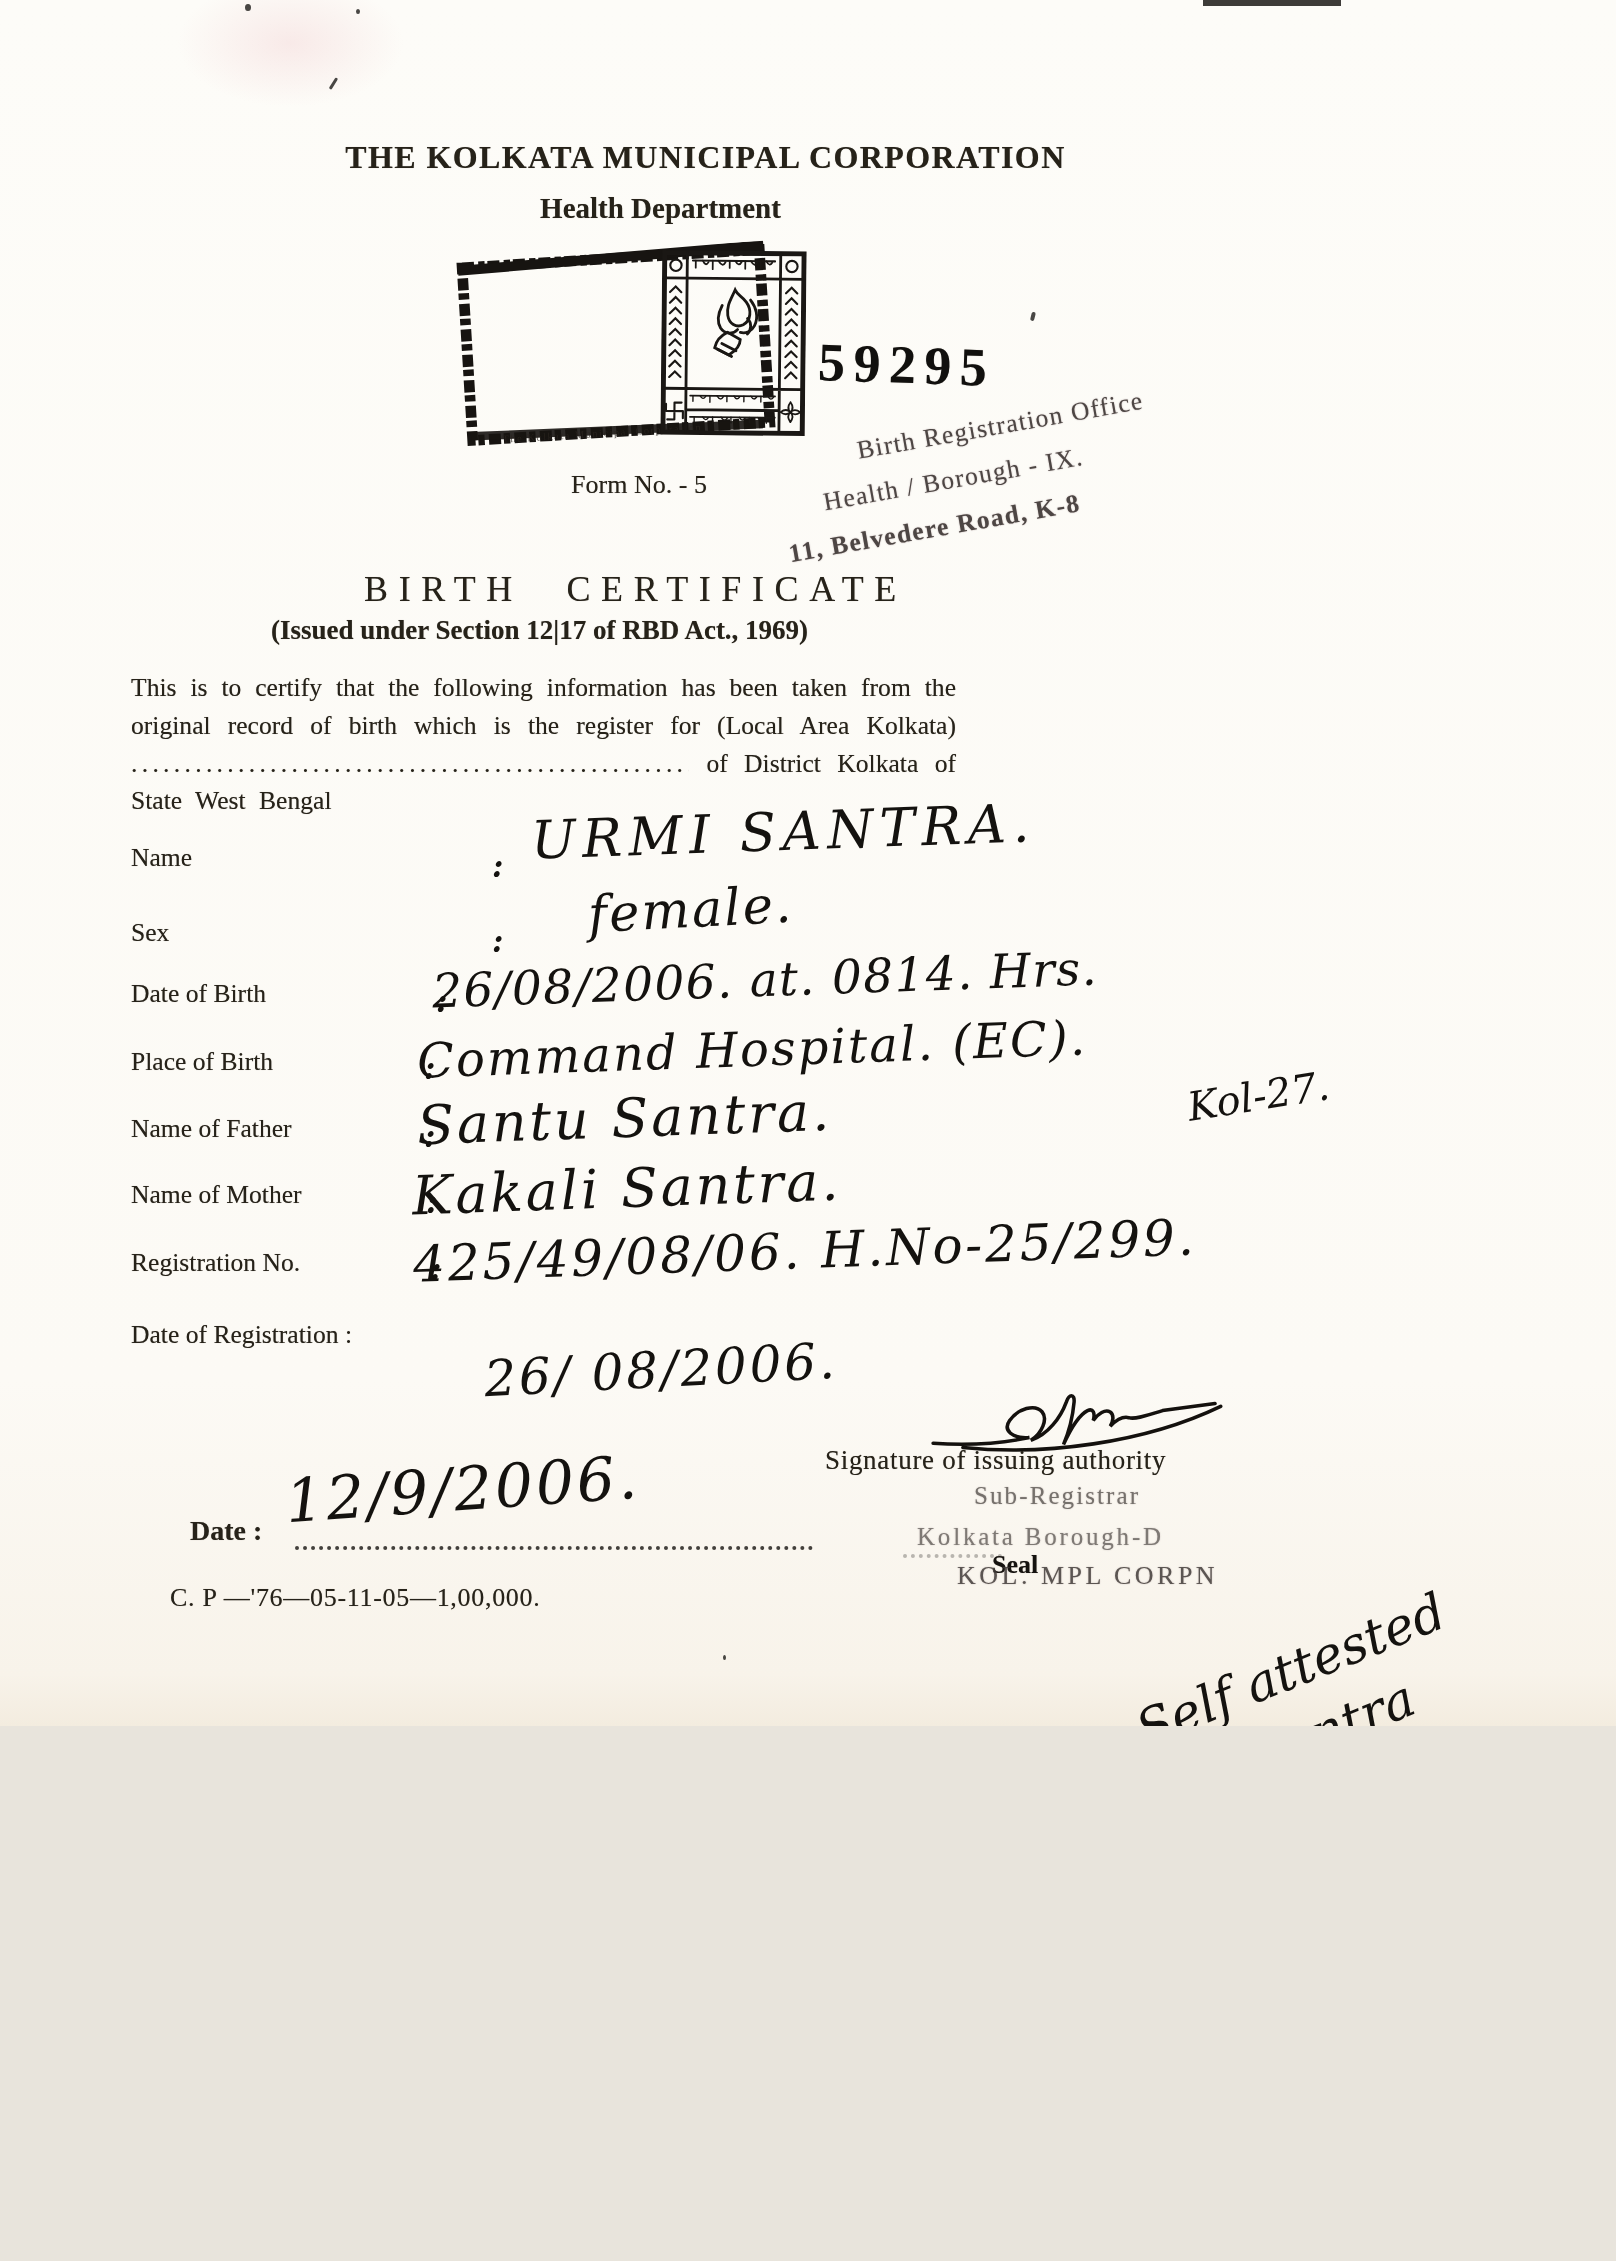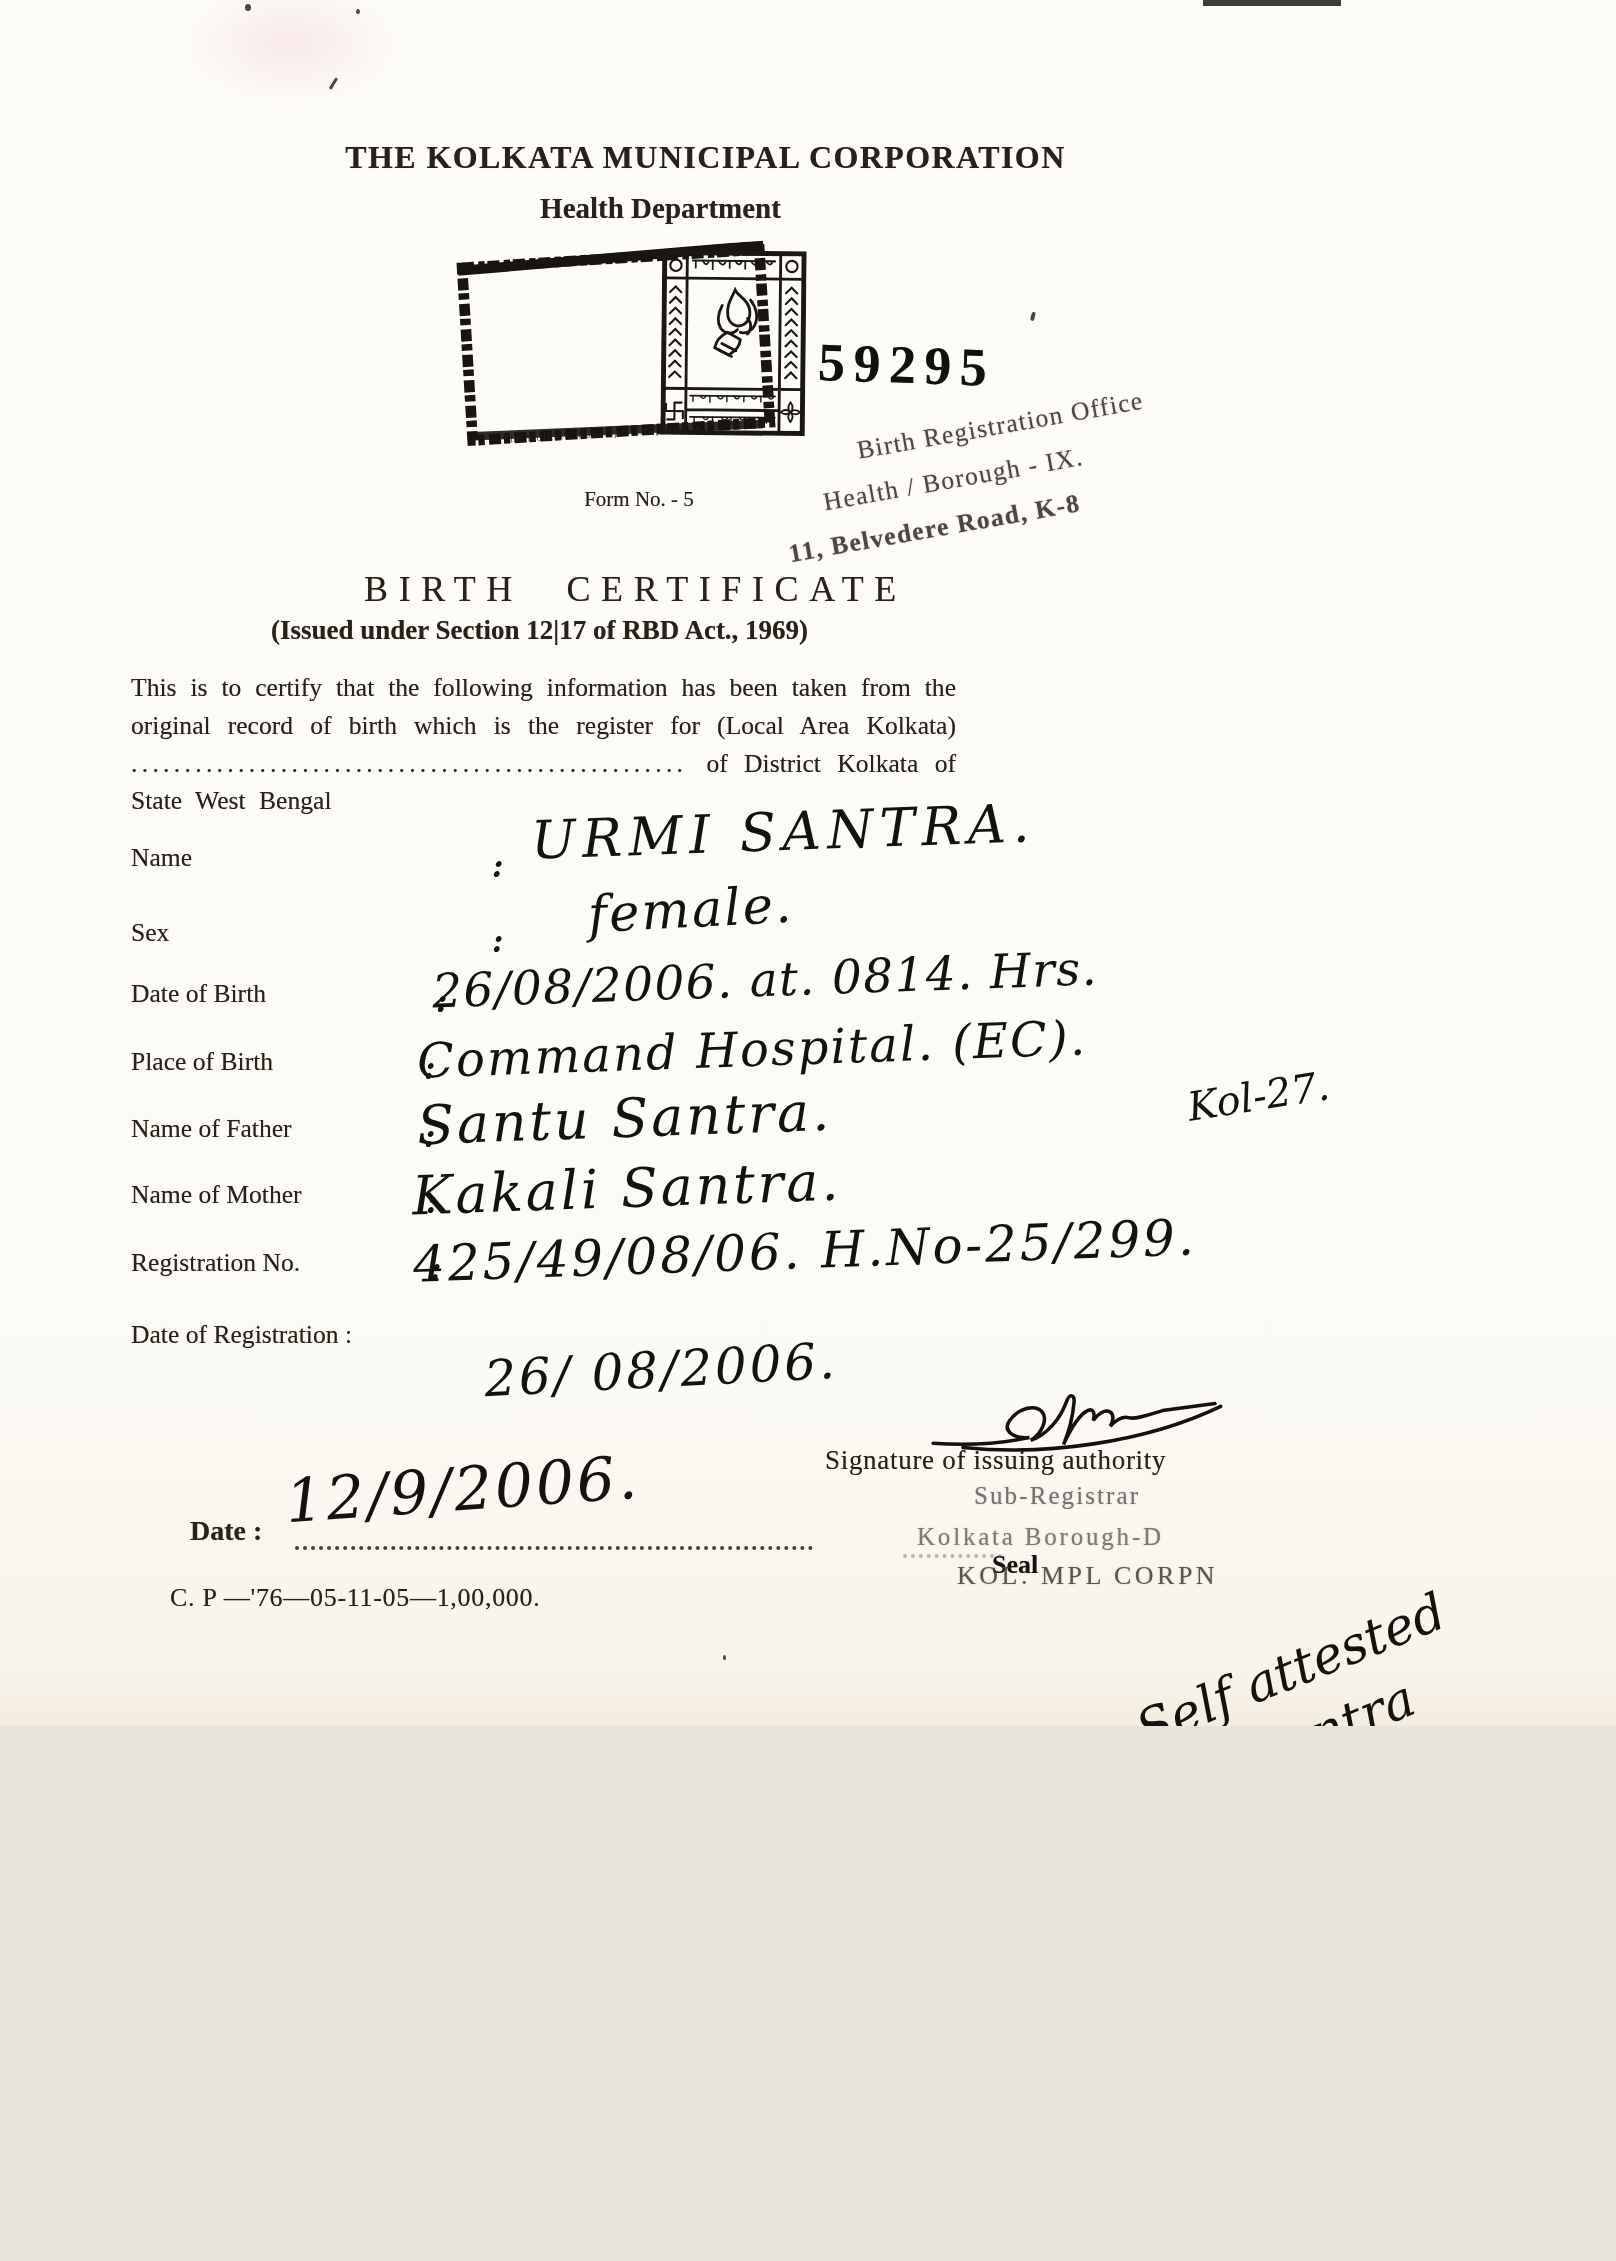--- a/index.html
+++ b/index.html
@@ -77,21 +77,21 @@
       <path d="M48,236 v8 M60,236 q4,7 8,1 M74,236 v9 M86,236 q5,8 9,1 M100,236 v8 M112,236 q4,7 8,1 M126,236 v8 M138,236 q4,7 8,1 M150,236 v8" stroke-width="2"></path>
 
       <path d="M8,228 H32 M20,216 V240 M8,228 V218 M32,228 V238 M20,216 H30 M20,240 H10" stroke-width="3"></path>
 
       <path d="M184,214 q6,8 0,14 q-6,-6 0,-14 M184,242 q6,-8 0,-14 q-6,6 0,14 M170,228 q8,-6 14,0 q-6,6 -14,0 M198,228 q-8,-6 -14,0 q6,6 14,0" stroke-width="2.5"></path>
     </g>
   </svg>
 
   <div class="abs print" style="left:818px;top:334px;font-size:54px;font-weight:bold;letter-spacing:8.5px;transform:rotate(2deg);color:#11100e;">59295</div>
 
-  <div class="abs print center" style="left:497px;top:487px;width:284px;font-size:21px;">Form No. - 5</div>
+  <div class="abs print center" style="left:497px;top:470px;width:284px;font-size:26px;">Form No. - 5</div>
 
   <div class="abs stamp-ink" style="left:793px;top:441px;transform:rotate(-10deg);transform-origin:0 100%;font-size:25.6px;letter-spacing:1.4px;line-height:45px;">
     <div class="nowrap" style="padding-left:85px;">Birth Registration Office</div>
     <div class="nowrap" style="padding-left:43px;">Health / Borough - IX.</div>
     <div class="nowrap" style="font-weight:bold;">11, Belvedere Road, K-8</div>
   </div>
 
   <div class="abs print center" style="left:167px;top:568px;width:937px;font-size:36px;letter-spacing:10.6px;word-spacing:24px;">BIRTH CERTIFICATE</div>
   <div class="abs print center" style="left:71px;top:615px;width:937px;font-size:27px;font-weight:bold;">(Issued under Section 12|17 of RBD Act., 1969)</div>
 

